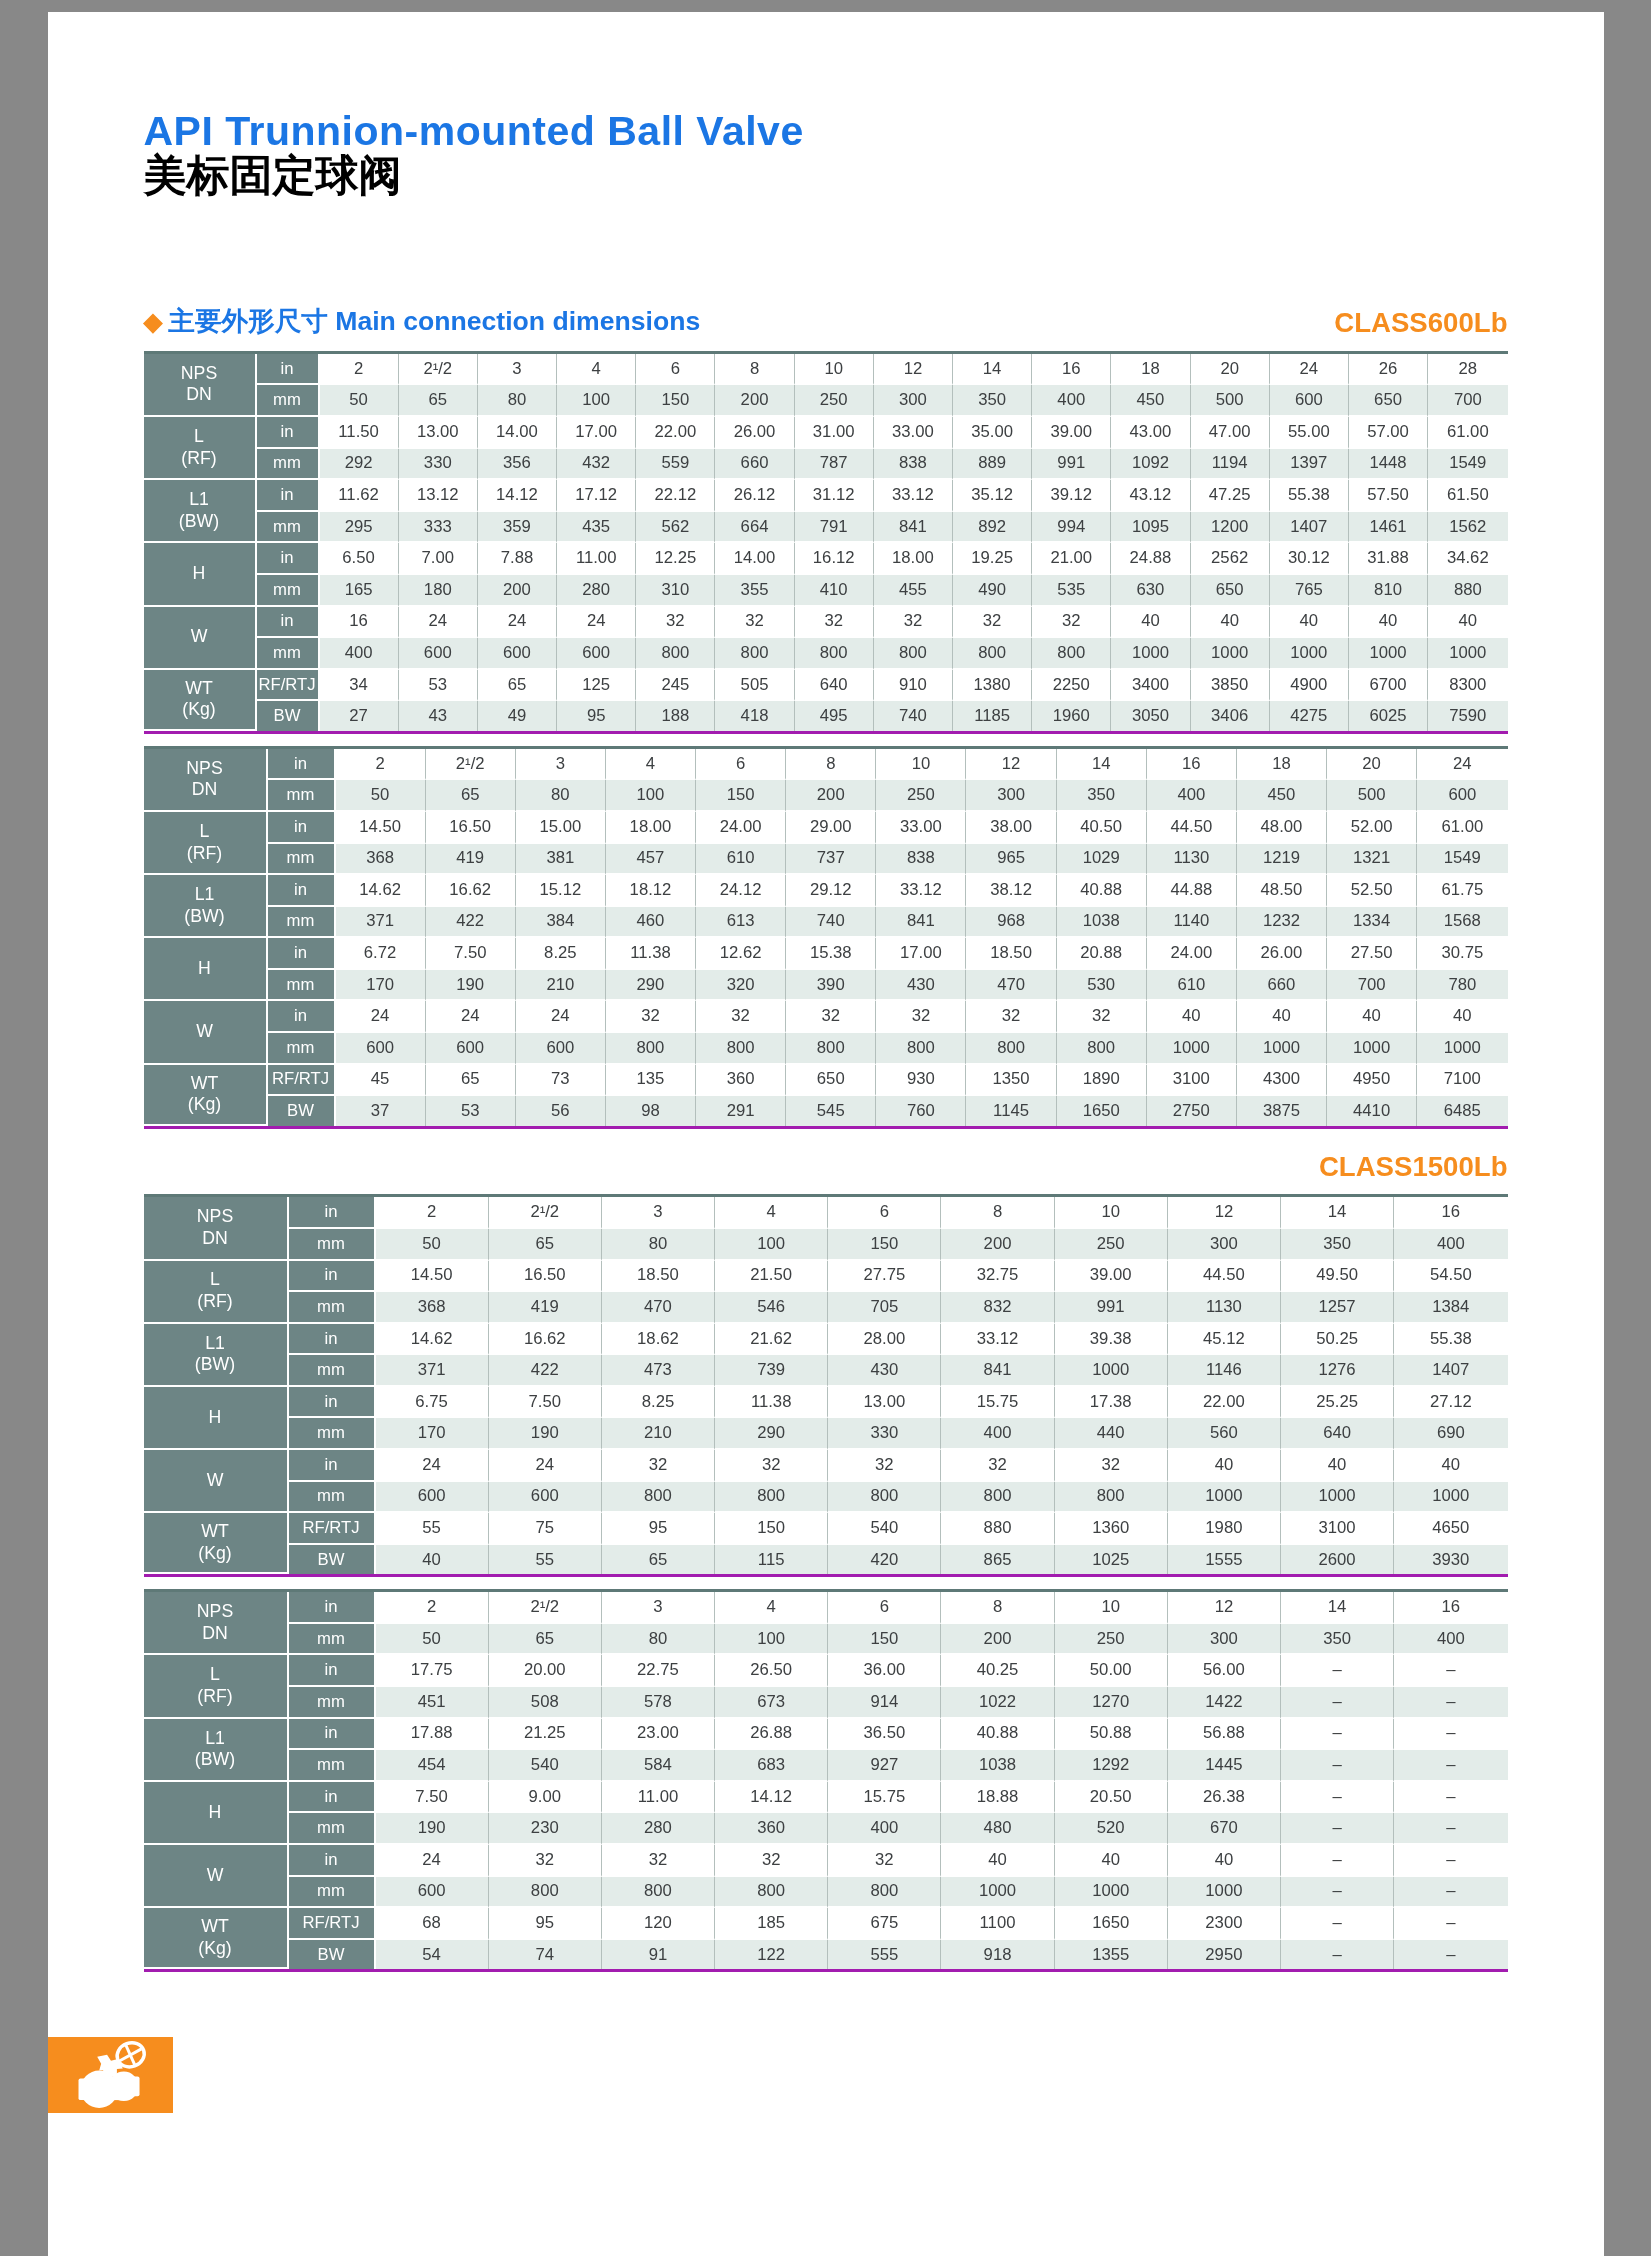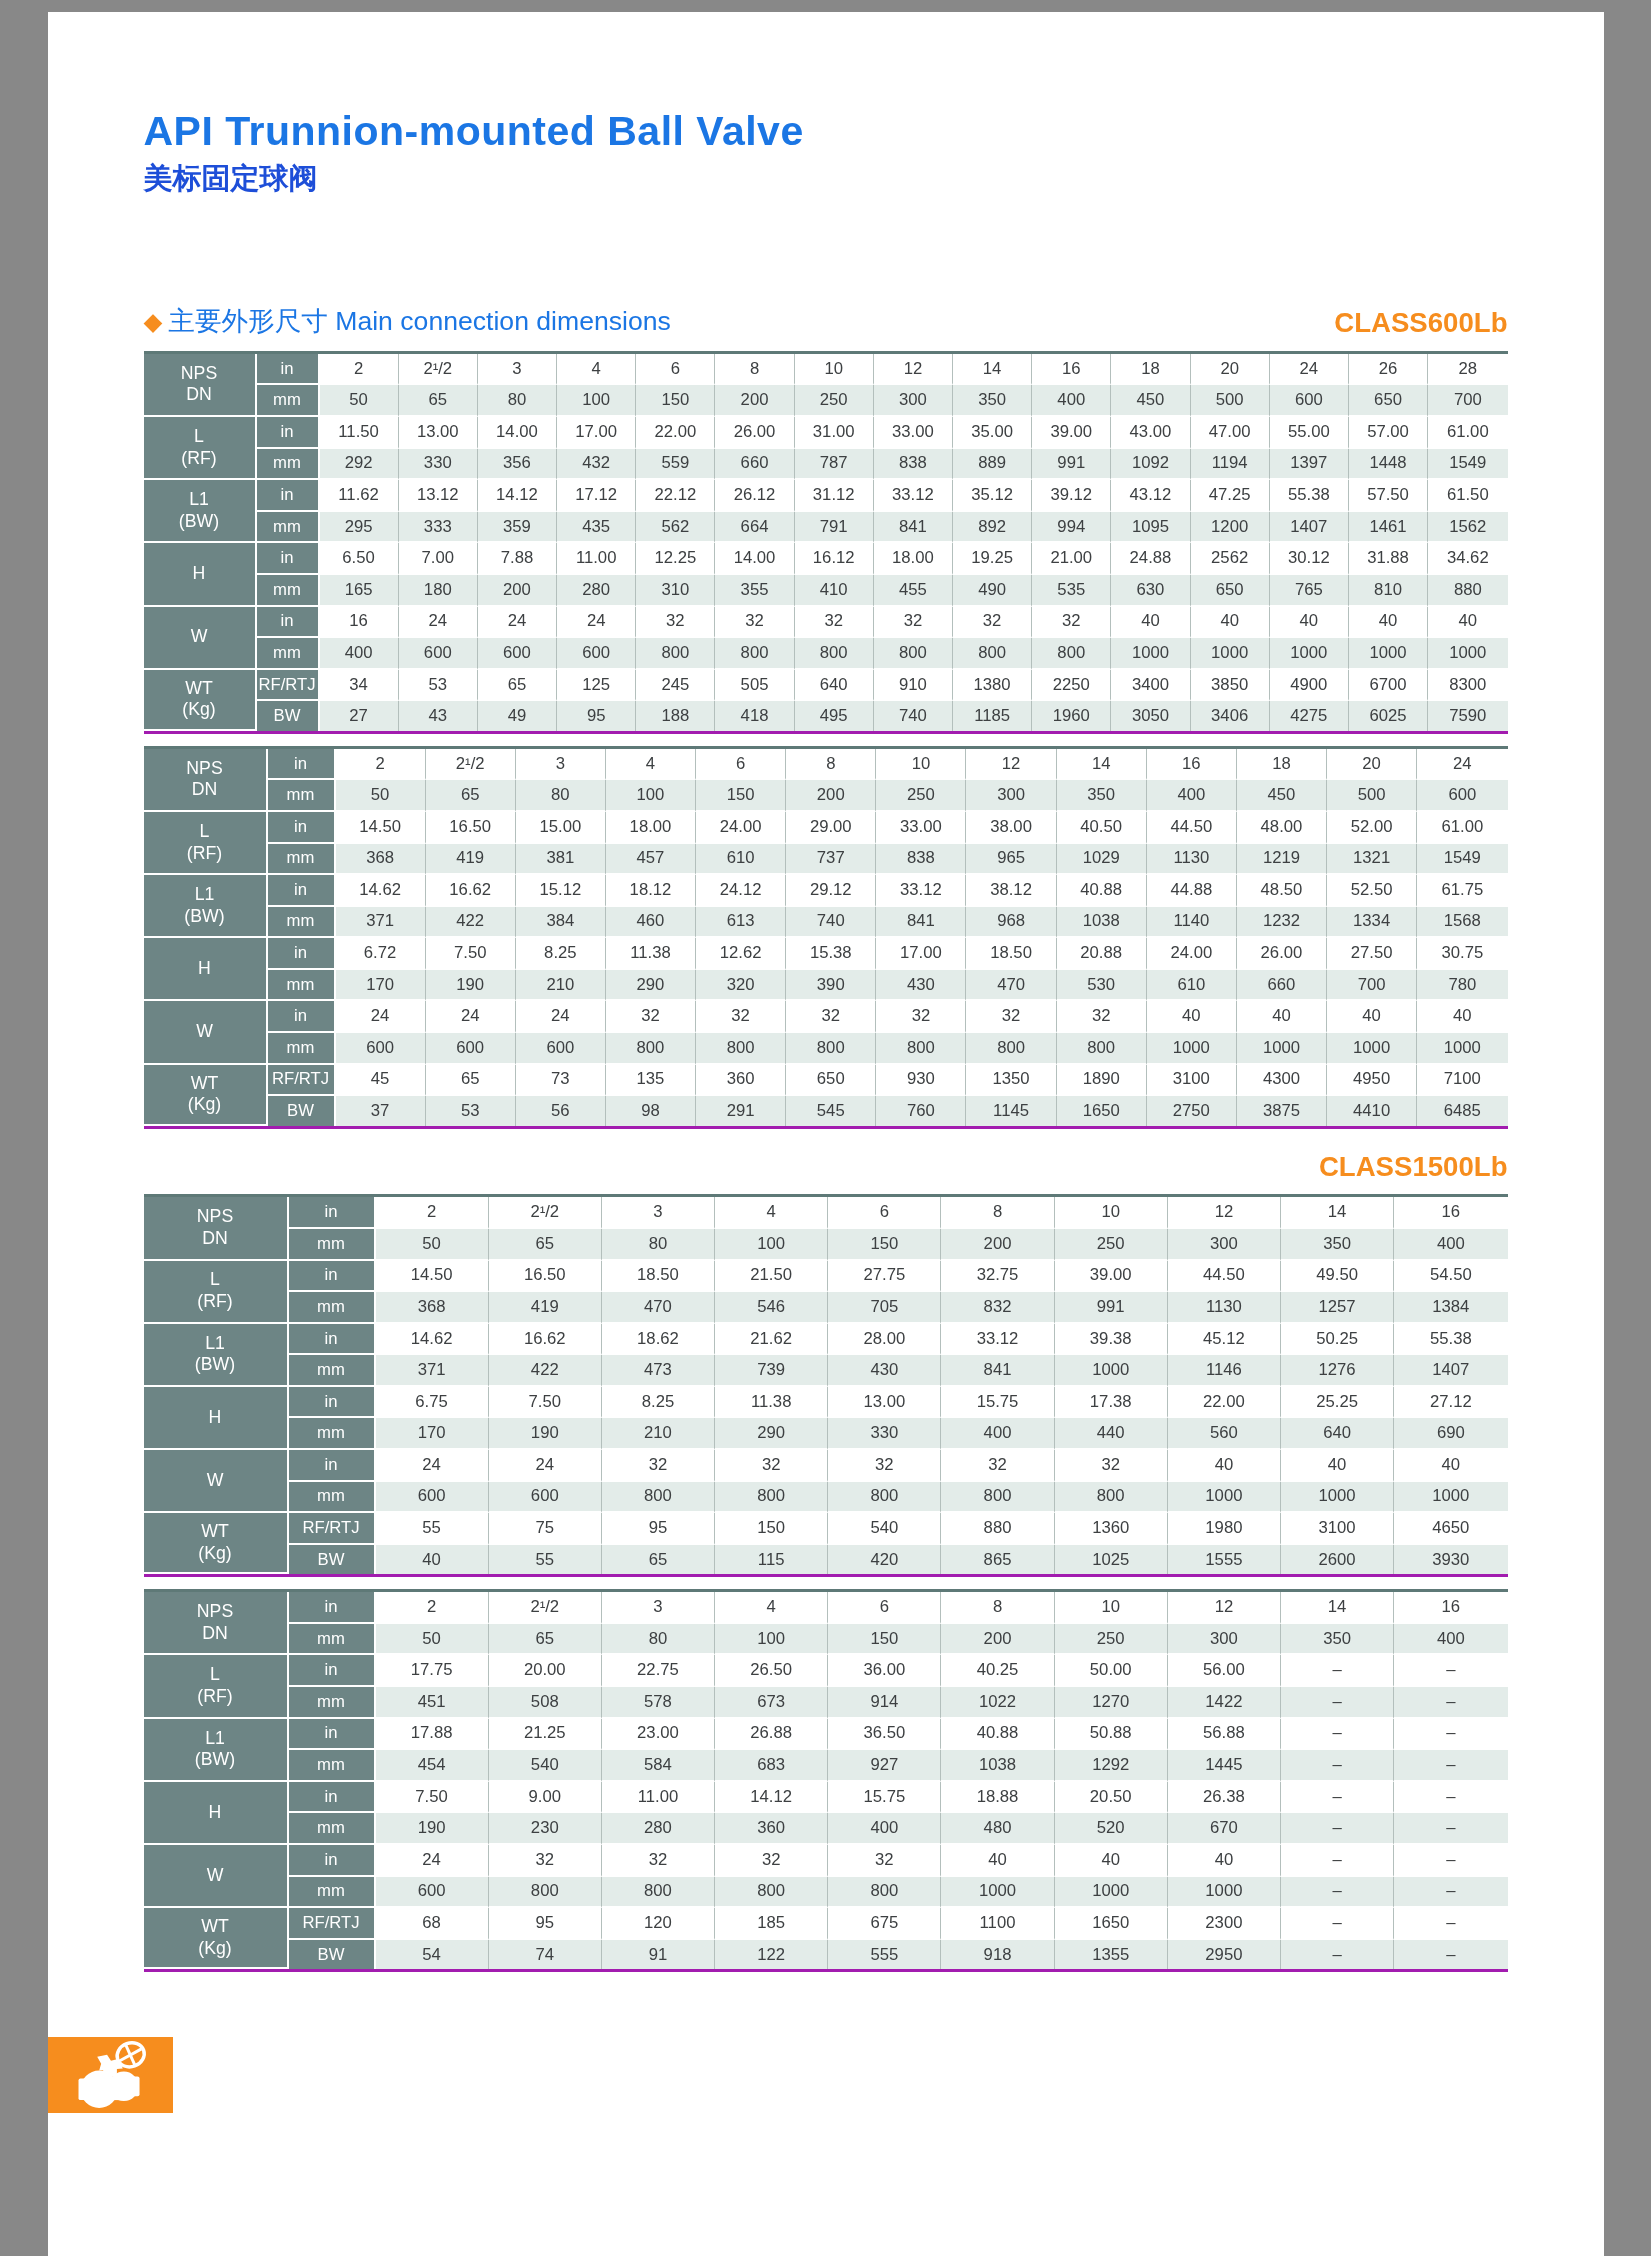--- a/index.html
+++ b/index.html
@@ -12,29 +12,29 @@
     margin:12px auto;
   }
   .content { padding:95px 96px 0 96px; }
 
   
   .title-en {
     margin:0; color:#1b76e4; font-size:41px; font-weight:bold;
     line-height:49px; letter-spacing:0.5px;
   }
   .title-zh {
-    color:#1d4ed8; font-size:29px; font-weight:bold; line-height:45px;
+    color:#000000; font-size:43px; font-weight:bold; line-height:45px;font-family:Liberation Mono, monospace;
   }
 
   
   .section-row {
     display:flex; justify-content:space-between; align-items:flex-end;
     margin-top:102px;
   }
-  .section-title { color:#1b76e4; font-size:26.6px; font-weight:normal; }
+  .section-title { color:#1b76e4; font-size:26.6px; font-weight:bold; }
   .diamond { color:#f68d1e; font-size:24.6px; margin-right:5.9px; }
   .class-label {
     color:#f68d1e; font-size:27.6px; font-weight:bold; text-align:right;
   }
   .class-label.between { margin-top:21.7px; margin-bottom:0; }
 
   
   table.dim {
     width:100%; border-collapse:separate; border-spacing:0;
     table-layout:fixed; margin-top:11.8px;

